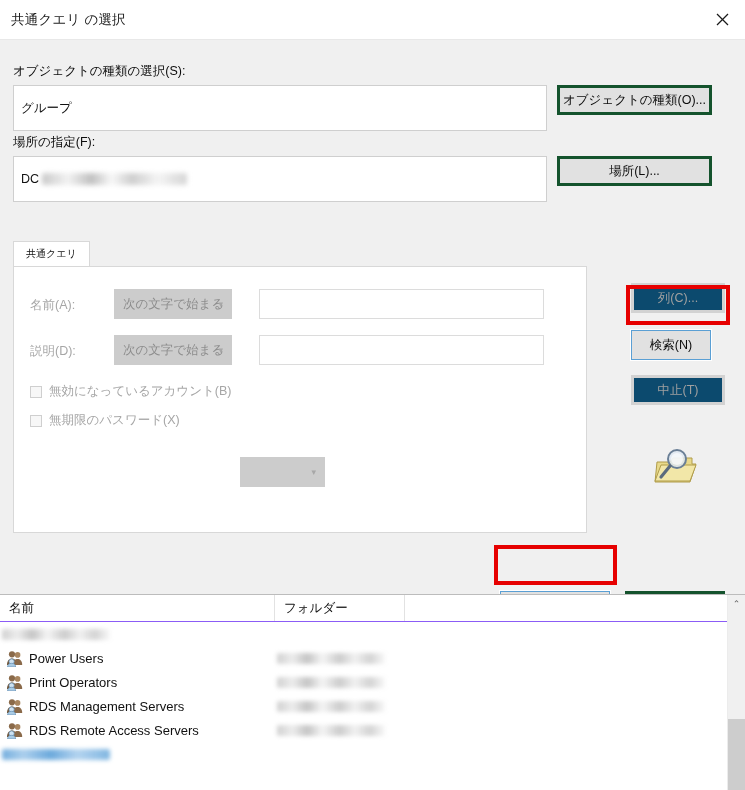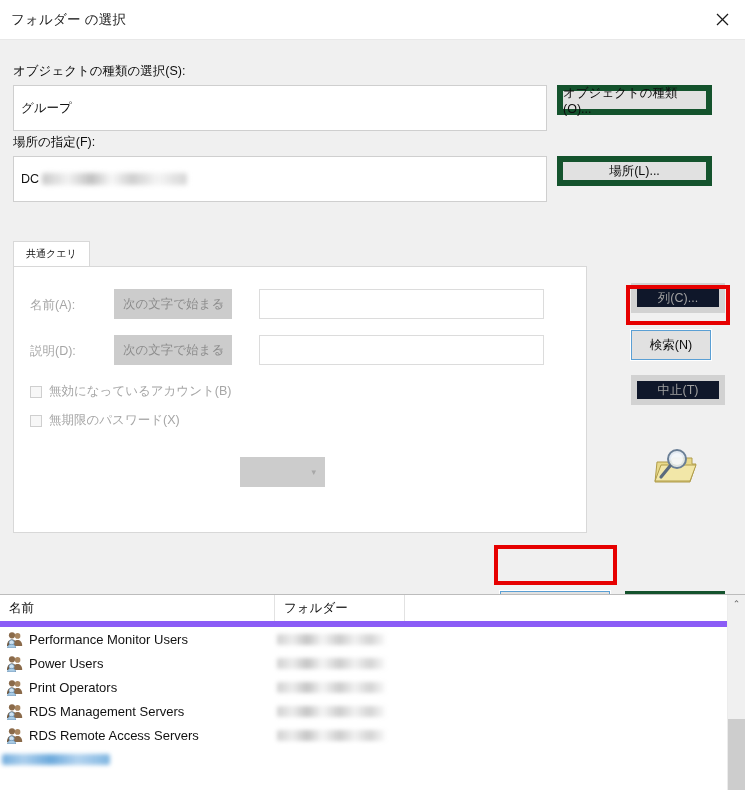--- a/index.html
+++ b/index.html
@@ -59,31 +59,31 @@
     box-sizing: border-box;
     display: flex;
     align-items: center;
     padding-left: 7px;
     font-size: 12.5px;
     color: #111;
   }
 
   .btn {
     background: #e1e1e1;
-    border: 6px solid #14532d;
+    border: 3px solid #14532d;
     height: 30px;
     box-sizing: border-box;
     display: flex;
     align-items: center;
     justify-content: center;
     font-size: 12.5px;
     color: #0c0c0c;
     cursor: default;
   }
-  .btn.disabled { color: #a0a0a0; background:#0f172a; border-color:#d2d2d2;}
+  .btn.disabled { color: #a0a0a0; background:#0c4a6e; border-color:#d2d2d2;}
   .btn.default {
     background: #e1e1e1;
     border: 1px solid #5a9fd4;
     outline: 1px solid #ffffff;
   }
 
   
   .redbox {
     position: absolute;
     border: 4px solid #e60000;
@@ -190,21 +190,21 @@
     left:0; top:594px;
     width:745px; height:196px;
     background:#ffffff;
     border-top:1px solid #bcbcbc;
     box-sizing:border-box;
     overflow:hidden;
   }
   .lv-header {
     display:flex;
     height:26px;
-    border-bottom:6px solid #8b5cf6;
+    border-bottom:1px solid #8b5cf6;
     background:#ffffff;
   }
   .lv-th {
     font-size:12.5px;
     color:#111;
     display:flex; align-items:center;
     padding-left:9px;
     border-right:1px solid #e2e2e2;
     box-sizing:border-box;
     cursor:default;
@@ -293,21 +293,21 @@
       rgba(200,200,200,.9) 62%, rgba(235,235,235,.5) 80%,
       rgba(205,205,205,.85) 100%);
     filter: blur(2.4px);
     vertical-align: -2px;
   }
 </style>
 </head>
 <body>
 
 <div class="titlebar">
-  <div class="titlebar-text">フォルダー の選択</div>
+  <div class="titlebar-text">共通クエリ の選択</div>
   <div class="close-btn">
     <svg width="13" height="13" viewBox="0 0 13 13">
       <line x1="1" y1="1" x2="12" y2="12" stroke="#1a1a1a" stroke-width="1.3"></line>
       <line x1="12" y1="1" x2="1" y2="12" stroke="#1a1a1a" stroke-width="1.3"></line>
     </svg>
   </div>
 </div>
 
 <div class="dialog-body">
 
@@ -383,31 +383,20 @@
 <div class="listview">
 
   <div class="lv-header">
     <div class="lv-th c1">名前</div>
     <div class="lv-th c2">フォルダー</div>
     <div class="lv-th c3"></div>
   </div>
 
   <div id="rows-container">
       <div class="lv-row">
-        <div class="lv-name">
-          <svg class="grp-icon" viewBox="0 0 18 17">
-      <circle cx="6" cy="4.3" r="3.1" fill="#8a6a4a"></circle>
-      <path d="M1 15 C1 10.4 3.3 8.4 6 8.4 C8.7 8.4 11 10.4 11 15 Z" fill="#6f5437"></path>
-      <circle cx="11.6" cy="4.9" r="2.8" fill="#a8855f"></circle>
-      <path d="M7 15 C7 10.9 9.2 9 11.6 9 C14 9 16.2 10.9 16.2 15 Z" fill="#8a6a4a"></path>
-      <circle cx="5.6" cy="11.5" r="2.6" fill="#cfe3f2" stroke="#6f96b8" stroke-width=".8"></circle>
-      <path d="M1.6 17 C1.6 14.3 3.3 13.3 5.6 13.3 C7.9 13.3 9.6 14.3 9.6 17 Z" fill="#a9cbe4" stroke="#6f96b8" stroke-width=".8"></path>
-    </svg>
-          <span>Performance Monitor Users</span>
-        </div>
         <div class="lv-folder">
           <span class="blur-bar"></span>
         </div>
       </div>
       <div class="lv-row">
         <div class="lv-name">
           <svg class="grp-icon" viewBox="0 0 18 17">
       <circle cx="6" cy="4.3" r="3.1" fill="#8a6a4a"></circle>
       <path d="M1 15 C1 10.4 3.3 8.4 6 8.4 C8.7 8.4 11 10.4 11 15 Z" fill="#6f5437"></path>
       <circle cx="11.6" cy="4.9" r="2.8" fill="#a8855f"></circle>

